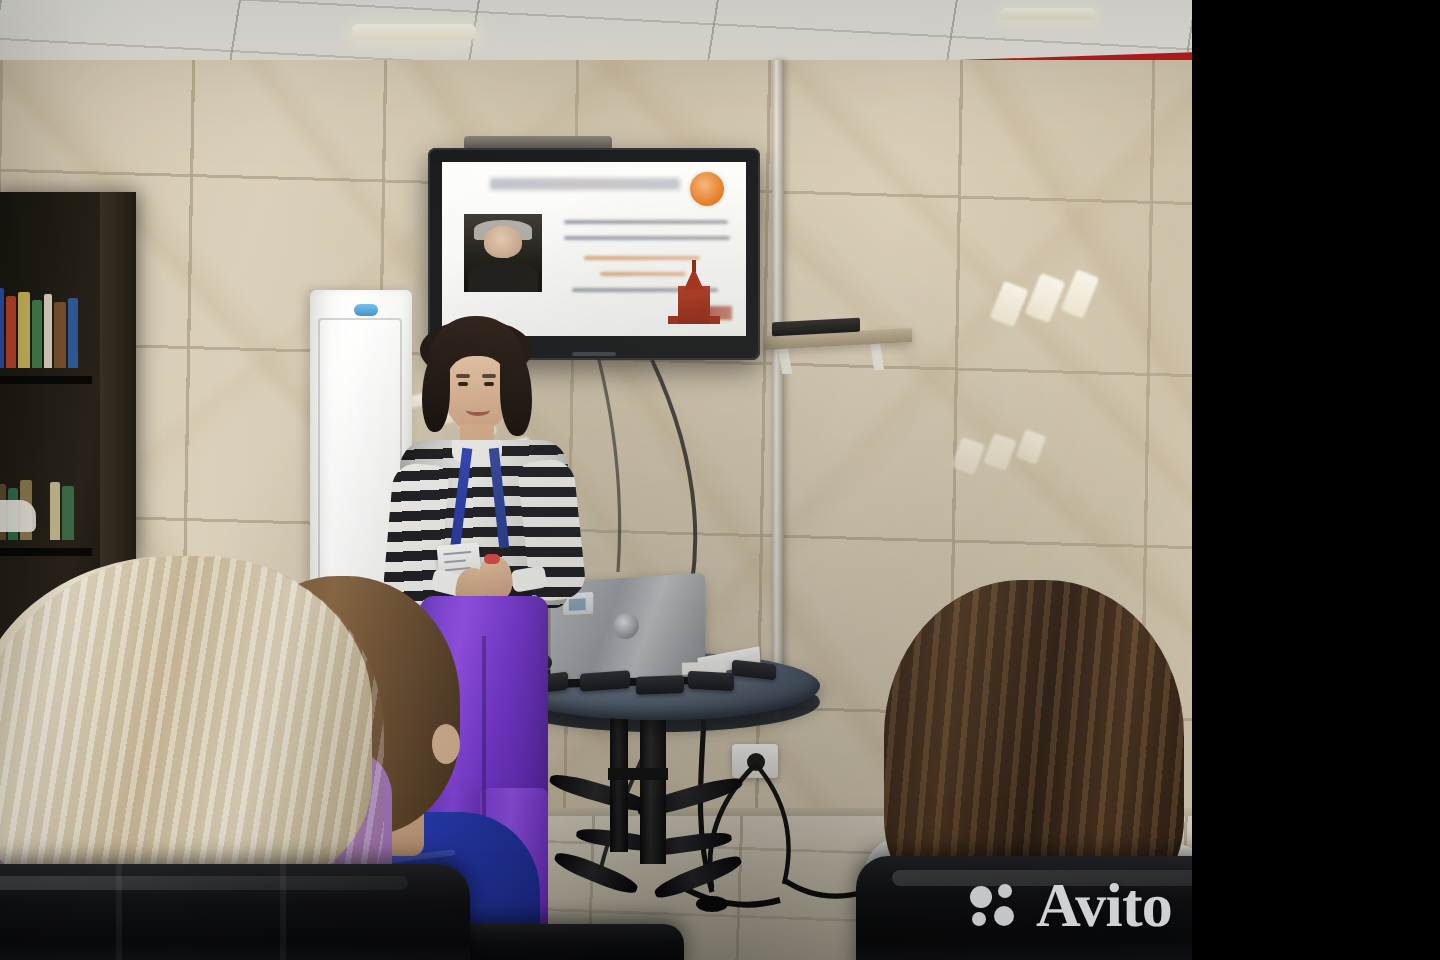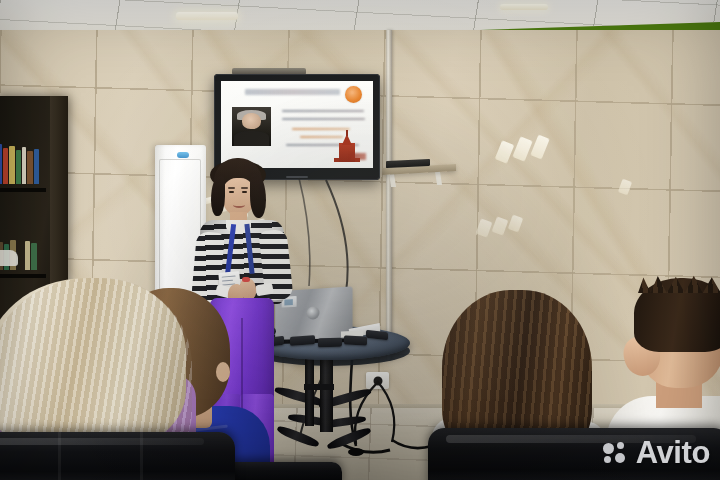--- a/index.html
+++ b/index.html
@@ -1,20 +1,20 @@
 <!DOCTYPE html>
 <html><head>
 <meta charset="utf-8">
 <style>
   html,body{margin:0;padding:0;background:#000;}
   *{box-sizing:border-box;}
   #scene{
-    position:relative;width:720px;height:480px;overflow:hidden;
-    font-family:Liberation Sans, sans-serif;
-    background:#4d7c0f;
+    position:relative;width:596px;height:480px;overflow:hidden;
+    font-family:Liberation Serif, serif;
+    background:#b91c1c;
   }
   .lay{position:absolute;}
 
   
   #ceiling{
     left:0;top:0;width:720px;height:46px;
     background:linear-gradient(#efeee9,#e2e0d8 60%,#d4d1c6);
   }
   #ceiling.tilt{
     clip-path:polygon(0 0,720px 0,720px 22px,0 46px);

